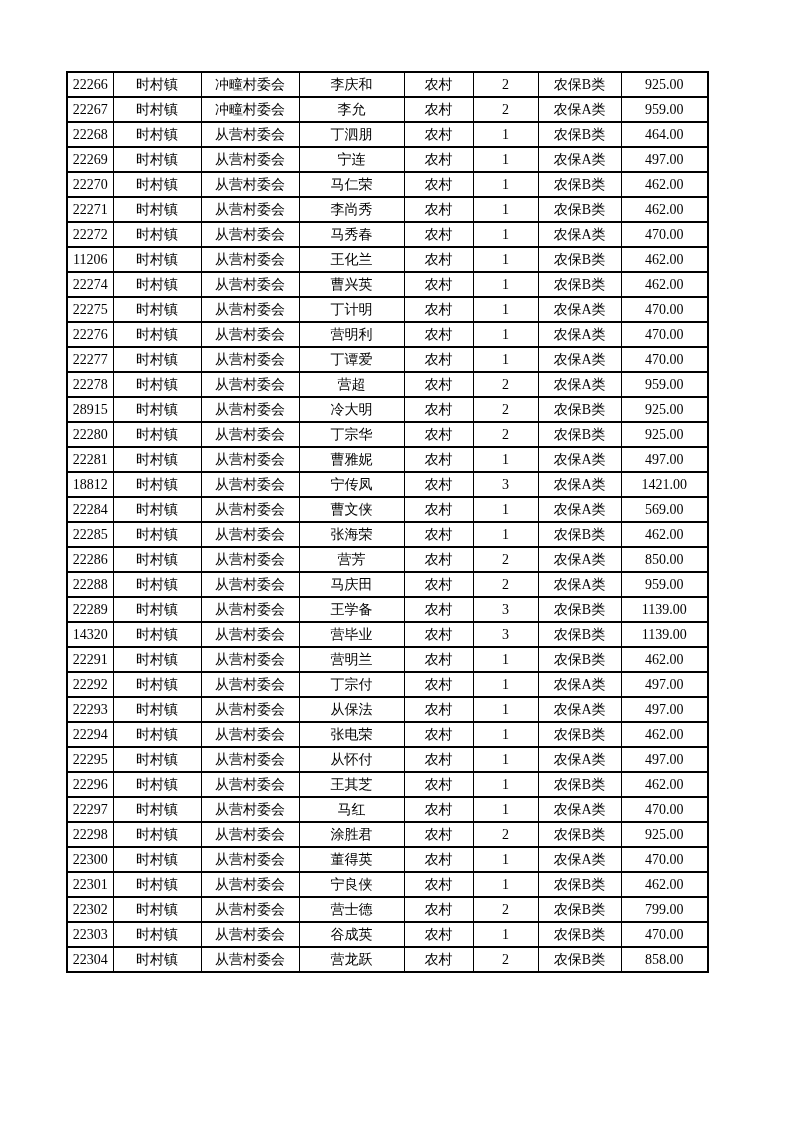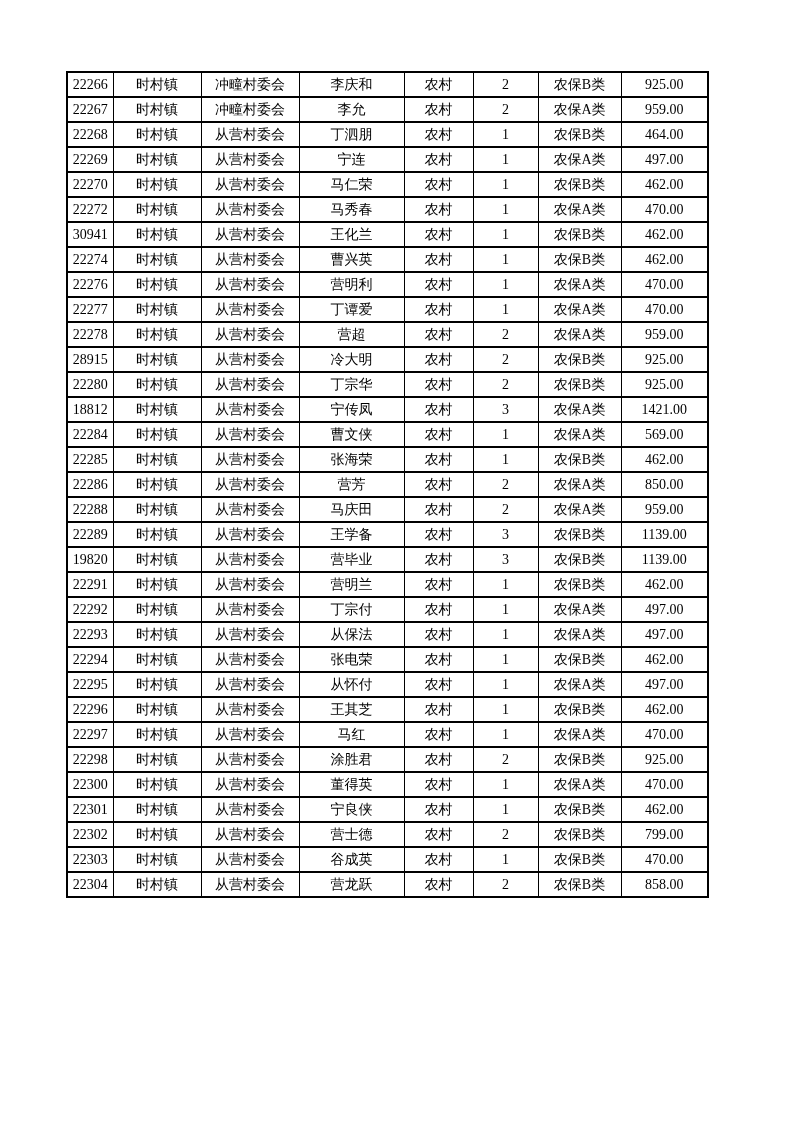--- a/index.html
+++ b/index.html
@@ -112,50 +112,70 @@
           <td>22270</td>
           <td>时村镇</td>
           <td>从营村委会</td>
           <td>马仁荣</td>
           <td>农村</td>
           <td>1</td>
           <td>农保B类</td>
           <td>462.00</td>
         </tr>
         <tr>
+          <td>22271</td>
+          <td>时村镇</td>
+          <td>从营村委会</td>
+          <td>李尚秀</td>
+          <td>农村</td>
+          <td>1</td>
+          <td>农保B类</td>
+          <td>462.00</td>
+        </tr>
+        <tr>
           <td>22272</td>
           <td>时村镇</td>
           <td>从营村委会</td>
           <td>马秀春</td>
           <td>农村</td>
           <td>1</td>
           <td>农保A类</td>
           <td>470.00</td>
         </tr>
         <tr>
-          <td>30941</td>
+          <td>11206</td>
           <td>时村镇</td>
           <td>从营村委会</td>
           <td>王化兰</td>
           <td>农村</td>
           <td>1</td>
           <td>农保B类</td>
           <td>462.00</td>
         </tr>
         <tr>
           <td>22274</td>
           <td>时村镇</td>
           <td>从营村委会</td>
           <td>曹兴英</td>
           <td>农村</td>
           <td>1</td>
           <td>农保B类</td>
           <td>462.00</td>
         </tr>
         <tr>
+          <td>22275</td>
+          <td>时村镇</td>
+          <td>从营村委会</td>
+          <td>丁计明</td>
+          <td>农村</td>
+          <td>1</td>
+          <td>农保A类</td>
+          <td>470.00</td>
+        </tr>
+        <tr>
           <td>22276</td>
           <td>时村镇</td>
           <td>从营村委会</td>
           <td>营明利</td>
           <td>农村</td>
           <td>1</td>
           <td>农保A类</td>
           <td>470.00</td>
         </tr>
         <tr>
@@ -192,20 +212,30 @@
           <td>22280</td>
           <td>时村镇</td>
           <td>从营村委会</td>
           <td>丁宗华</td>
           <td>农村</td>
           <td>2</td>
           <td>农保B类</td>
           <td>925.00</td>
         </tr>
         <tr>
+          <td>22281</td>
+          <td>时村镇</td>
+          <td>从营村委会</td>
+          <td>曹雅妮</td>
+          <td>农村</td>
+          <td>1</td>
+          <td>农保A类</td>
+          <td>497.00</td>
+        </tr>
+        <tr>
           <td>18812</td>
           <td>时村镇</td>
           <td>从营村委会</td>
           <td>宁传凤</td>
           <td>农村</td>
           <td>3</td>
           <td>农保A类</td>
           <td>1421.00</td>
         </tr>
         <tr>
@@ -252,21 +282,21 @@
           <td>22289</td>
           <td>时村镇</td>
           <td>从营村委会</td>
           <td>王学备</td>
           <td>农村</td>
           <td>3</td>
           <td>农保B类</td>
           <td>1139.00</td>
         </tr>
         <tr>
-          <td>19820</td>
+          <td>14320</td>
           <td>时村镇</td>
           <td>从营村委会</td>
           <td>营毕业</td>
           <td>农村</td>
           <td>3</td>
           <td>农保B类</td>
           <td>1139.00</td>
         </tr>
         <tr>
           <td>22291</td>

